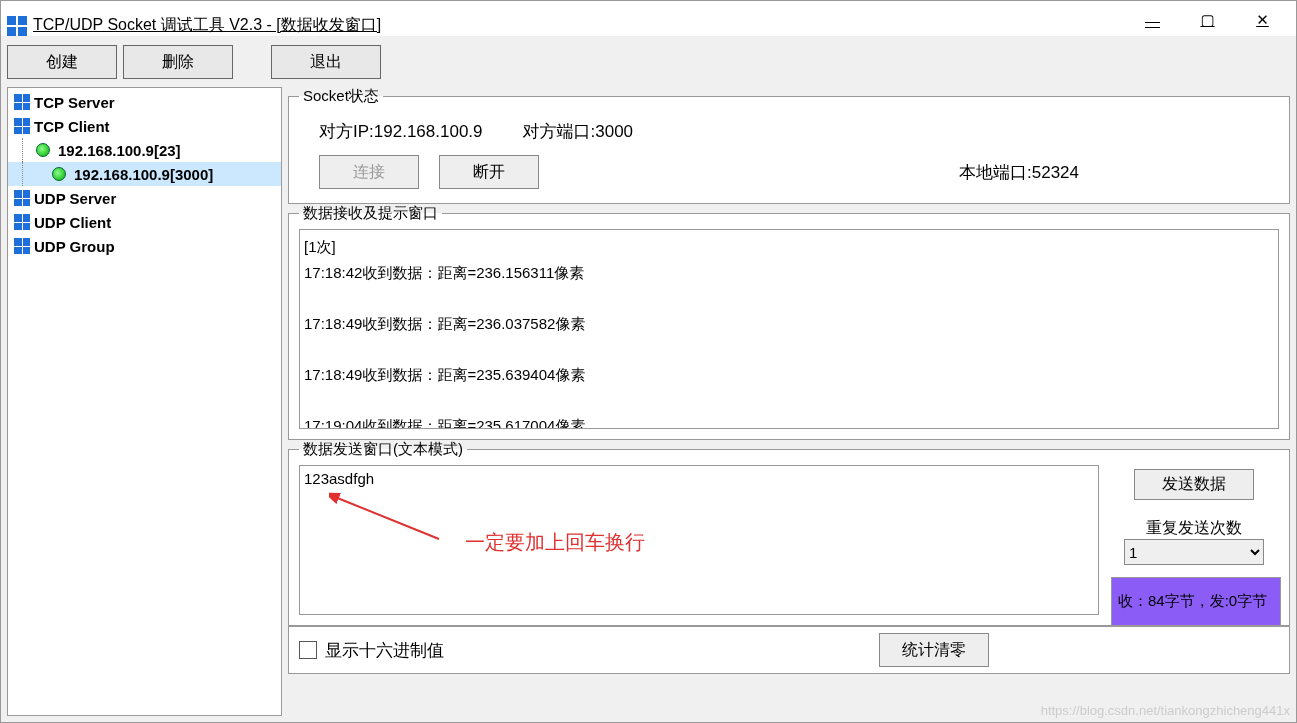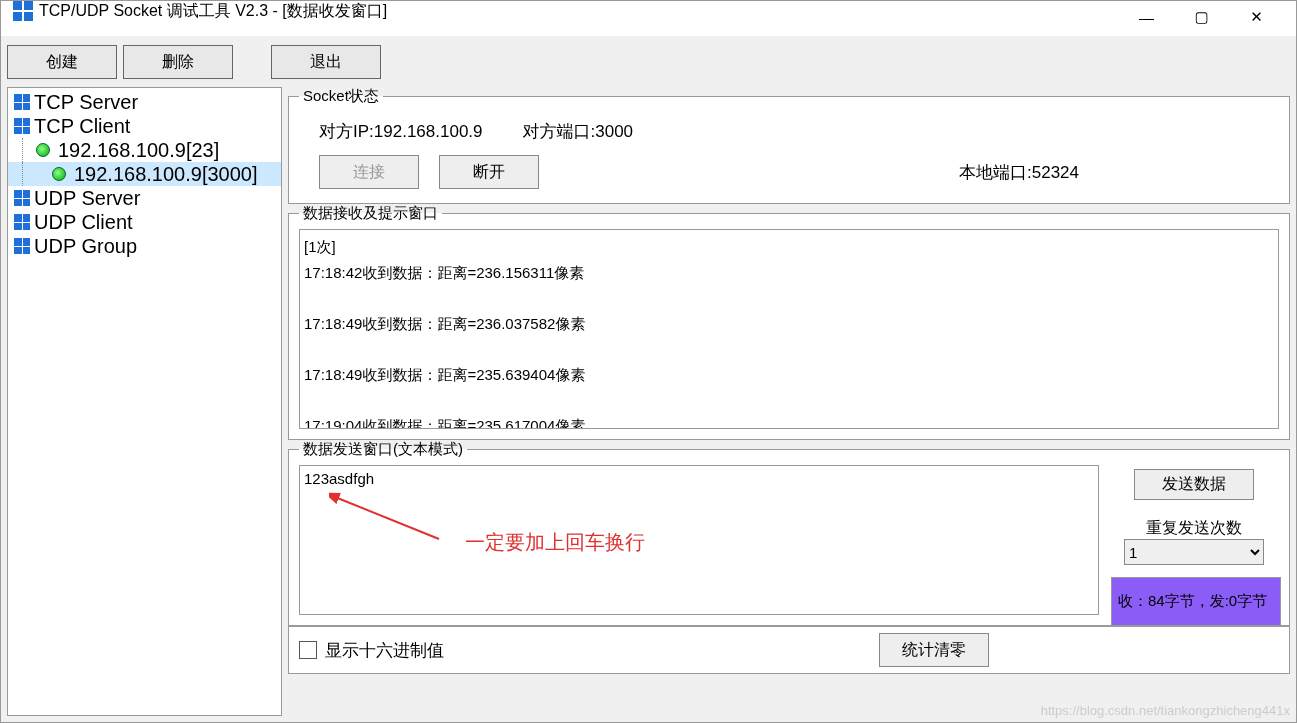--- a/index.html
+++ b/index.html
@@ -1,29 +1,29 @@
 <!DOCTYPE html>
 <html><head>
 <meta charset="utf-8">
 <style>
   * { box-sizing: border-box; margin: 0; padding: 0; font-family: "Microsoft YaHei", "SimSun", sans-serif; }
   body { background: #fff; font-size: 13px; color: #000; }
   .window { width: 1297px; height: 723px; border: 1px solid #999; display: flex; flex-direction: column; background: #f0f0f0; }
-  .titlebar { height: 36px; background: #fff; display: flex; align-items: flex-start; padding: 0 12px; border-bottom: 1px solid #eee;}
+  .titlebar { height: 36px; background: #fff; display: flex; align-items: flex-end; padding: 0 6px; border-bottom: 1px solid #eee; text-decoration: underline;}
   .title-icon { width: 20px; height: 20px; display: grid; grid-template-columns: 1fr 1fr; grid-template-rows: 1fr 1fr; gap: 2px; margin-right: 6px;}
   .title-icon span { background: #1e6fd9; }
   .titlebar .title-text { font-size: 16px; flex: 1; }
   .wincontrols { display: flex; gap: 0; }
   .winbtn { width: 55px; height: 32px; display: flex; align-items: center; justify-content: center; font-size: 15px; cursor: default; }
   .toolbar { display: flex; padding: 8px 6px; gap: 6px; background:#f0f0f0;}
   .tbtn { width: 110px; height: 34px; border: 1px solid #666; background: #e8e8e8; font-size: 16px; cursor: default;}
   .toolbar .spacer { width: 26px; }
   .main { flex: 1; display: flex; padding: 0 6px 6px 6px; gap: 6px;}
   .sidebar { width: 275px; border: 1px solid #999; background: #fff; padding: 2px 0;}
-  .tree-item { display: flex; align-items: center; height: 24px; font-size: 20px; padding-left: 6px; gap: 4px;}
+  .tree-item { display: flex; align-items: center; height: 24px; font-size: 15px; padding-left: 6px; gap: 4px; font-weight: bold;}
   .tree-item.child { padding-left: 28px; position: relative;}
   .tree-item.child::before { content:""; position:absolute; left:14px; top:0; bottom:0; border-left:1px dotted #888;}
   .tree-item.child .dot { width:14px; height:14px; display:inline-block; background: radial-gradient(circle at 40% 40%, #8f8, #0a0); border-radius:50%; margin-right: 4px; border:1px solid #063;}
   .tree-item.selected { background: #cce8ff; padding-left: 44px; }
   .sq-icon { width: 16px; height: 16px; display: grid; grid-template-columns: 1fr 1fr; grid-template-rows: 1fr 1fr; gap: 1px; }
   .sq-icon span { background: #1e6fd9; }
   .right { flex: 1; display: flex; flex-direction: column; }
   fieldset { border: 1px solid #999; background: #fff; padding: 6px 10px 10px 10px;}
   legend { font-size: 15px; padding: 0 4px;}
   .status-row { display: flex; align-items: center; gap: 40px; padding: 8px 20px; font-size: 17px;}

